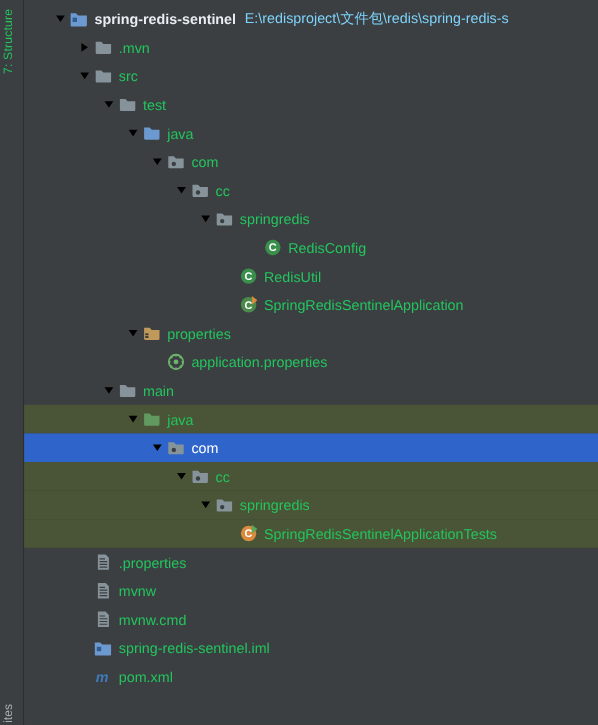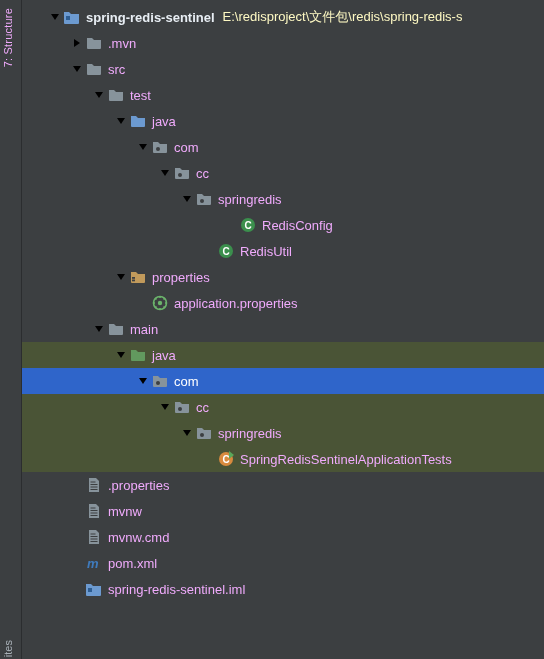--- a/index.html
+++ b/index.html
@@ -59,24 +59,24 @@
   .pad svg.arrow { width: 10px; height: 10px; margin-right: 4px; }
   .indent { display: inline-block; }
   .icon {
     width: 16px; height: 16px;
     margin-right: 6px;
     display: inline-flex;
     align-items: center;
     justify-content: center;
     flex: 0 0 auto;
   }
-  .label { color: #f0abfc; }
+  .label { color: #22c55e; }
   .label.bold { font-weight: 600; color: #d2d8de; text-align: center; }
   .label.sel { color: #ffffff; }
-  .hint { color: #fef9c3; margin-left: 8px; }
+  .hint { color: #7dd3fc; margin-left: 8px; }
   .row:first-child .label.bold { color: #e8eef4; }
 
   
   .folder-fill { fill: #87939b; }
   .folder-blue { fill: #6c9ad0; }
   .folder-amber { fill: #c19a5b; }
   .folder-green { fill: #62995e; }
   .class-circ { fill: #3b8f4d; }
   .file-fill { fill: #87939b; }
   .m-fill { fill: #3f7bbd; }
@@ -285,20 +285,29 @@
   <div class="row">
     <span class="indent" style="width:196px"></span>
     <span class="icon">
         <svg width="16" height="16" viewBox="0 0 16 16">
           <use href="#class-c"></use>
         </svg>
       </span>
     <span class="label">RedisUtil</span>
   </div>
 
+  <div class="row">
+    <span class="indent" style="width:196px"></span>
+    <span class="icon">
+        <svg width="16" height="16" viewBox="0 0 16 16">
+          <use href="#spring-app"></use>
+        </svg>
+      </span>
+    <span class="label">SpringRedisSentinelApplication</span>
+  </div>
 
   <div class="row">
     <span class="indent" style="width:94px"></span>
     <span class="pad">
         <svg class="arrow" viewBox="0 0 10 10">
           <use href="#arrow-down"></use>
         </svg>
       </span>
     <span class="icon">
         <svg width="16" height="16" viewBox="0 0 16 16">
@@ -430,29 +439,29 @@
           <use href="#file"></use>
         </svg>
       </span>
     <span class="label">mvnw.cmd</span>
   </div>
 
   <div class="row">
     <span class="indent" style="width:64px"></span>
     <span class="icon">
         <svg width="16" height="16" viewBox="0 0 16 16">
+          <use href="#folder-module"></use>
+        </svg>
+      </span>
+    <span class="label">spring-redis-sentinel.iml</span>
+  </div>
+
+  <div class="row">
+    <span class="indent" style="width:64px"></span>
+    <span class="icon">
+        <svg width="16" height="16" viewBox="0 0 16 16">
           <use href="#pom"></use>
         </svg>
       </span>
     <span class="label">pom.xml</span>
   </div>
 
-  <div class="row">
-    <span class="indent" style="width:64px"></span>
-    <span class="icon">
-        <svg width="16" height="16" viewBox="0 0 16 16">
-          <use href="#folder-module"></use>
-        </svg>
-      </span>
-    <span class="label">spring-redis-sentinel.iml</span>
-  </div>
-
 </div>
 
 </body></html>

